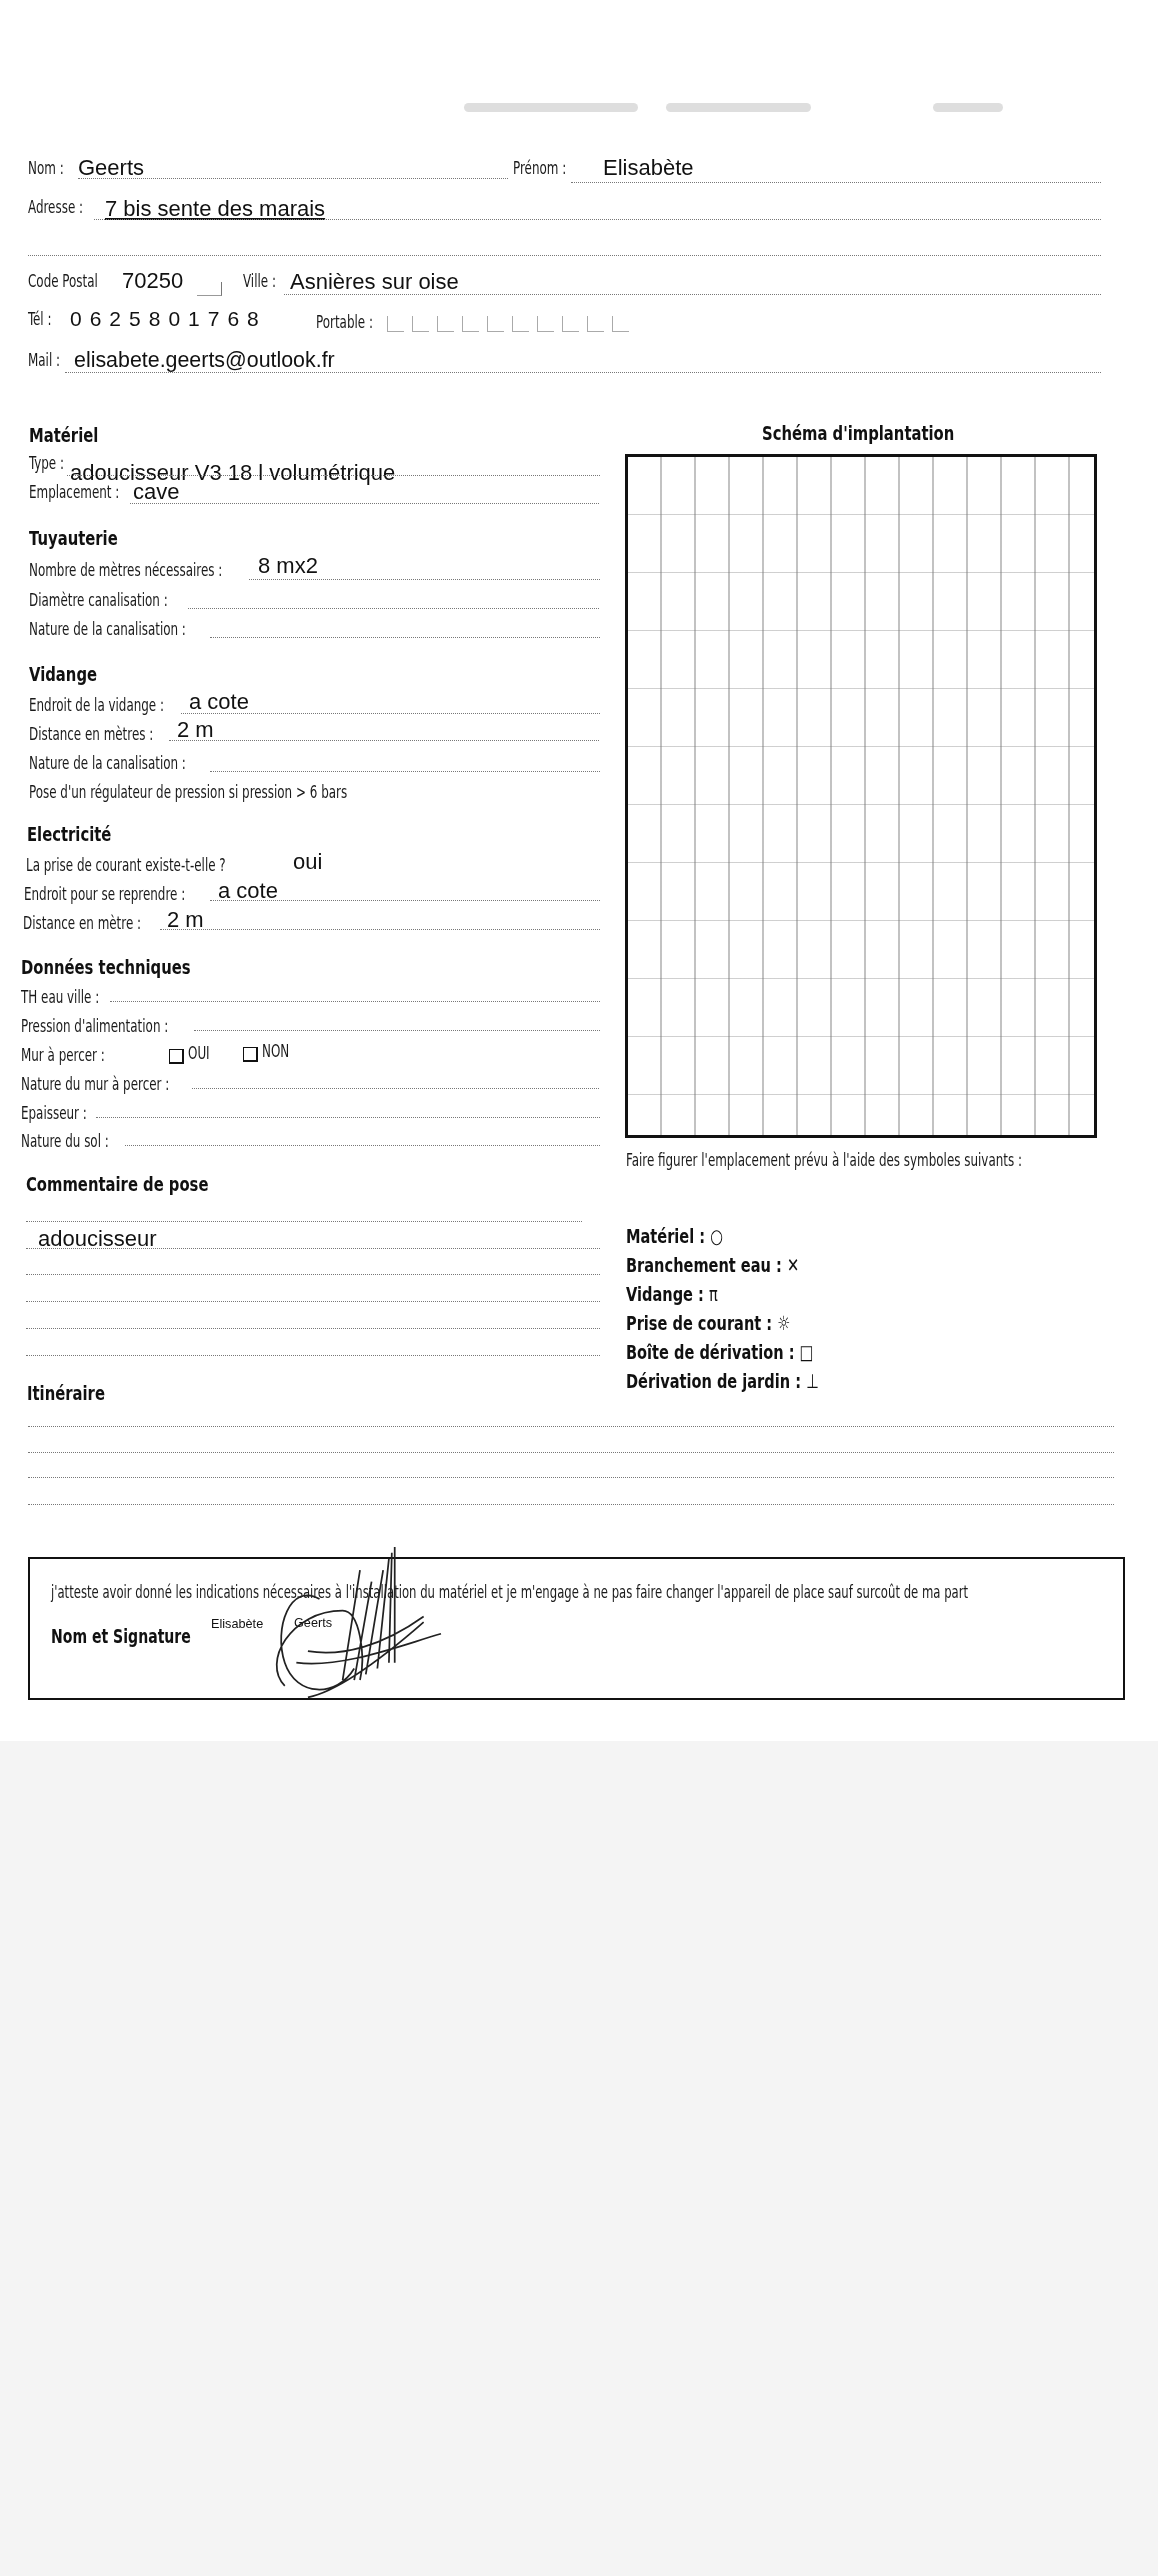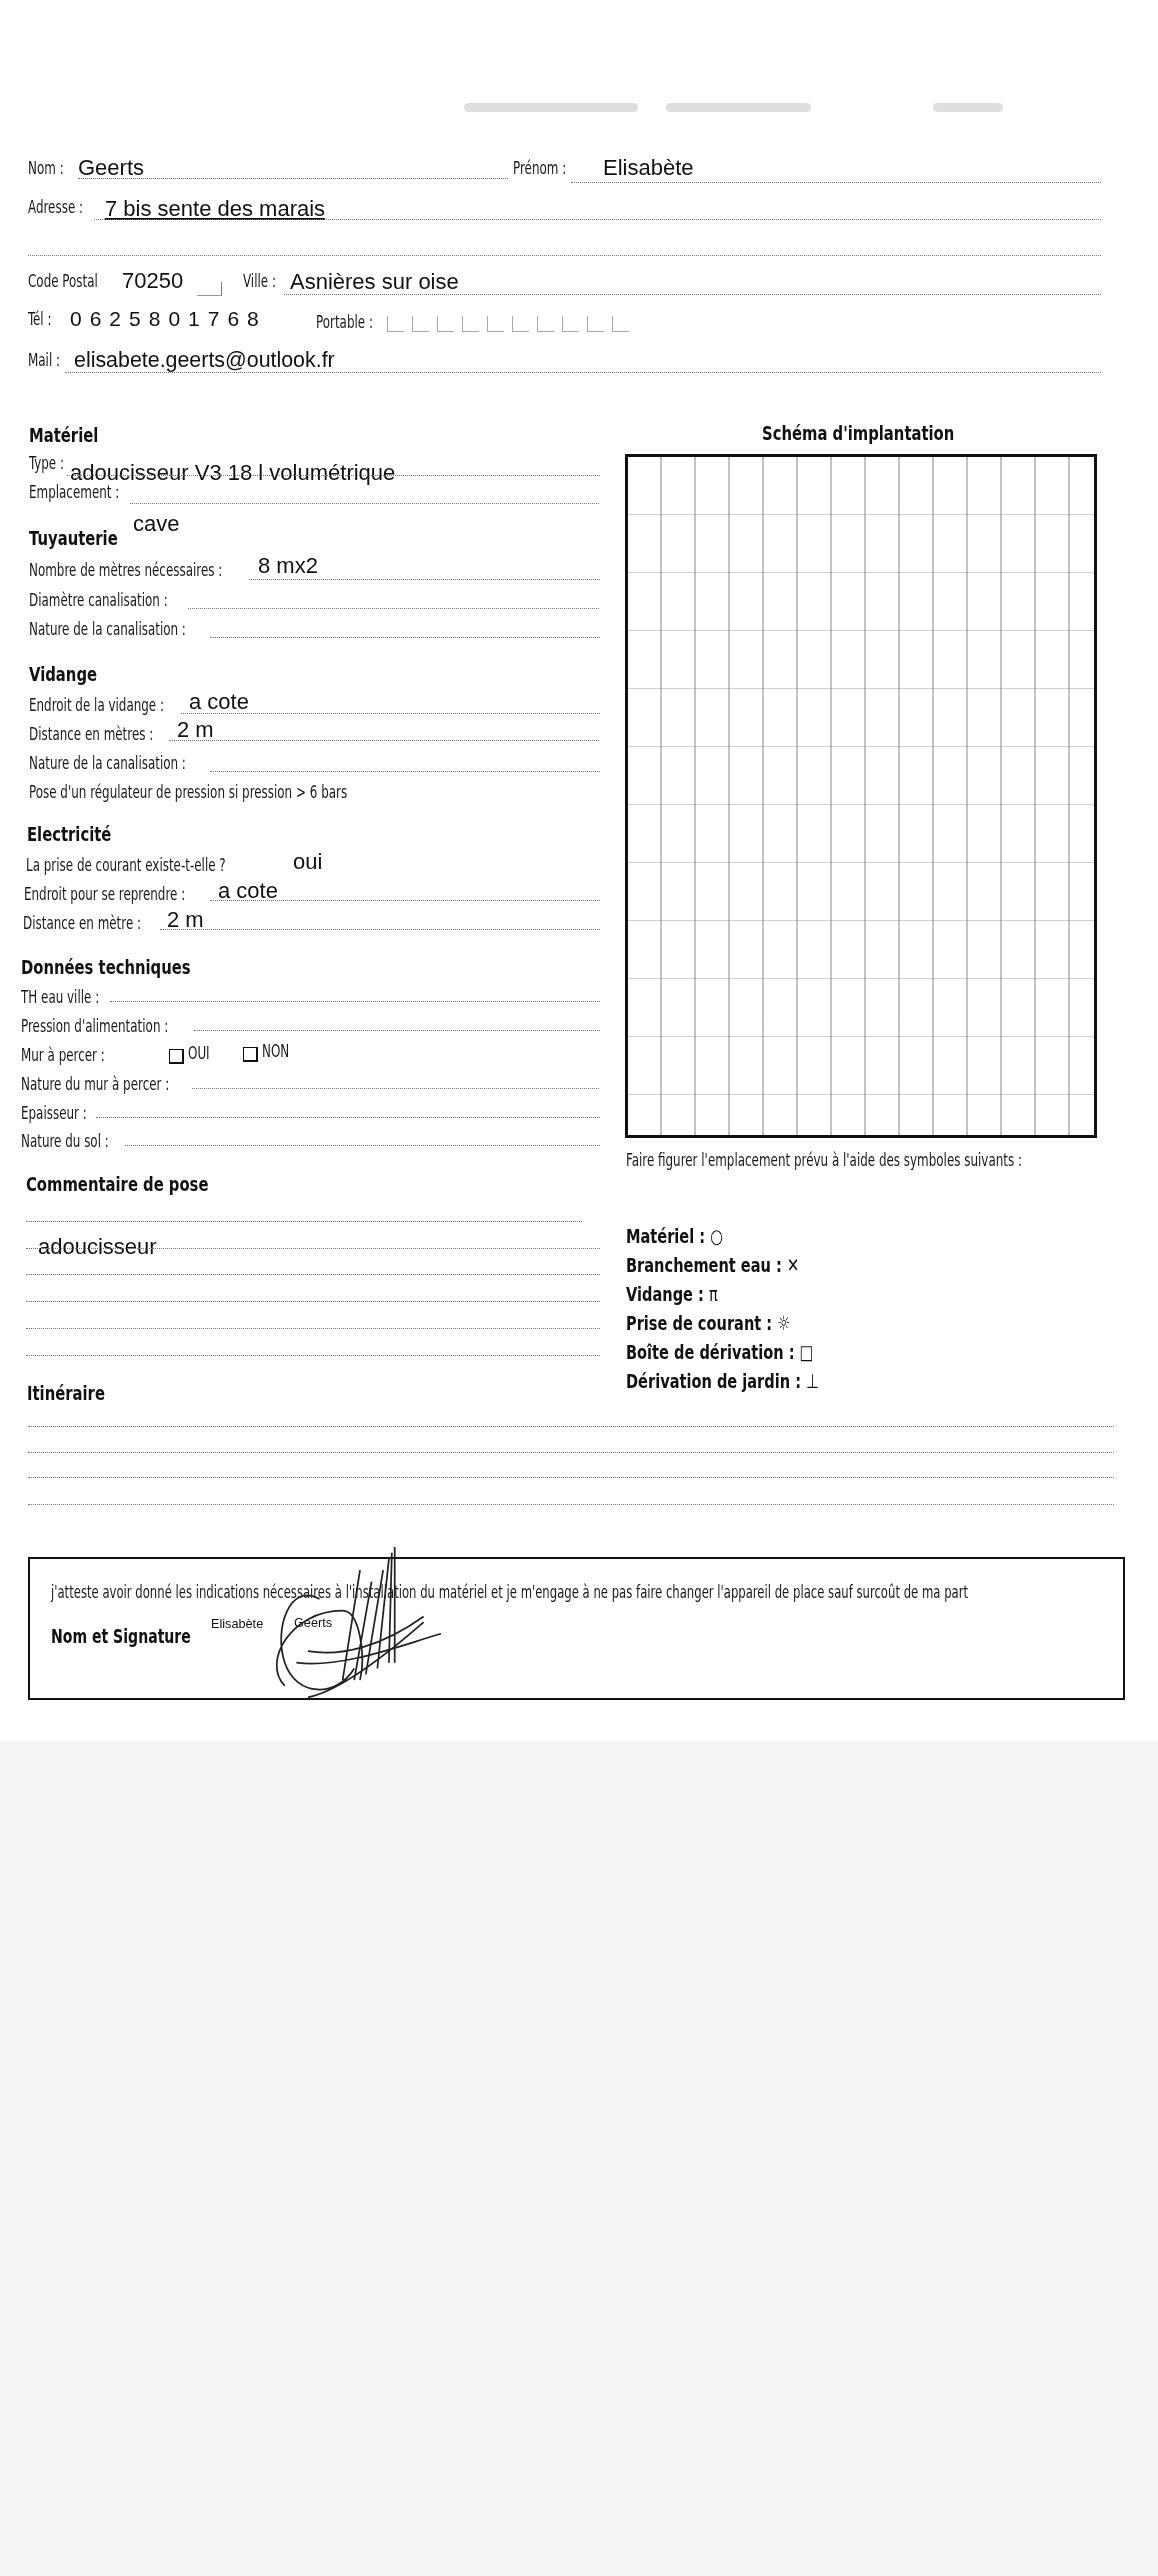--- a/index.html
+++ b/index.html
@@ -65,21 +65,21 @@
 
   <div class="abs lbl" style="left:28px;top:350px;">Mail :</div>
   <div class="abs val" style="left:74px;top:348px;font-size:21.4px;">elisabete.geerts@outlook.fr</div>
   <div class="dots" style="left:65px;width:1036px;top:372px;"></div>
 
   <div class="abs hdr" style="left:29px;top:423px;">Matériel</div>
   <div class="abs lbl" style="left:29px;top:453px;">Type :</div>
   <div class="abs val" style="left:70px;top:460px;">adoucisseur V3 18 l volumétrique</div>
   <div class="dots" style="left:67px;width:533px;top:475px;"></div>
   <div class="abs lbl" style="left:29px;top:482px;">Emplacement :</div>
-  <div class="abs val" style="left:133px;top:479px;margin-top:32px;">cave</div>
+  <div class="abs val" style="left:133px;top:479px;">cave</div>
   <div class="dots" style="left:130px;width:469px;top:503px;"></div>
 
   <div class="abs hdr" style="left:29px;top:526px;">Tuyauterie</div>
   <div class="abs lbl" style="left:29px;top:560px;">Nombre de mètres nécessaires :</div>
   <div class="abs val" style="left:258px;top:553px;">8 mx2</div>
   <div class="dots" style="left:249px;width:351px;top:579px;"></div>
   <div class="abs lbl" style="left:29px;top:590px;">Diamètre canalisation :</div>
   <div class="dots" style="left:188px;width:411px;top:608px;"></div>
   <div class="abs lbl" style="left:29px;top:619px;">Nature de la canalisation :</div>
   <div class="dots" style="left:210px;width:390px;top:637px;"></div>
@@ -119,21 +119,21 @@
   </div>
   <div class="abs lbl" style="left:21px;top:1074px;">Nature du mur à percer :</div>
   <div class="dots" style="left:192px;width:407px;top:1088px;"></div>
   <div class="abs lbl" style="left:21px;top:1103px;">Epaisseur :</div>
   <div class="dots" style="left:96px;width:504px;top:1117px;"></div>
   <div class="abs lbl" style="left:21px;top:1131px;">Nature du sol :</div>
   <div class="dots" style="left:125px;width:475px;top:1145px;"></div>
 
   <div class="abs hdr" style="left:25.5px;top:1172px;">Commentaire de pose</div>
   <div class="dots" style="left:25.5px;width:556px;top:1221px;"></div>
-  <div class="abs val" style="left:38px;top:1226px;margin-top:8px;">adoucisseur</div>
+  <div class="abs val" style="left:38px;top:1226px;">adoucisseur</div>
   <div class="dots" style="left:25.5px;width:574px;top:1248px;"></div>
   <div class="dots" style="left:25.5px;width:574px;top:1274px;"></div>
   <div class="dots" style="left:25.5px;width:574px;top:1301px;"></div>
   <div class="dots" style="left:25.5px;width:574px;top:1328px;"></div>
   <div class="dots" style="left:25.5px;width:574px;top:1355px;"></div>
 
   <div class="abs hdr" style="left:27px;top:1381px;">Itinéraire</div>
   <div class="dots" style="left:28px;width:1086px;top:1426px;"></div>
   <div class="dots" style="left:28px;width:1086px;top:1452px;"></div>
   <div class="dots" style="left:28px;width:1086px;top:1477px;"></div>

